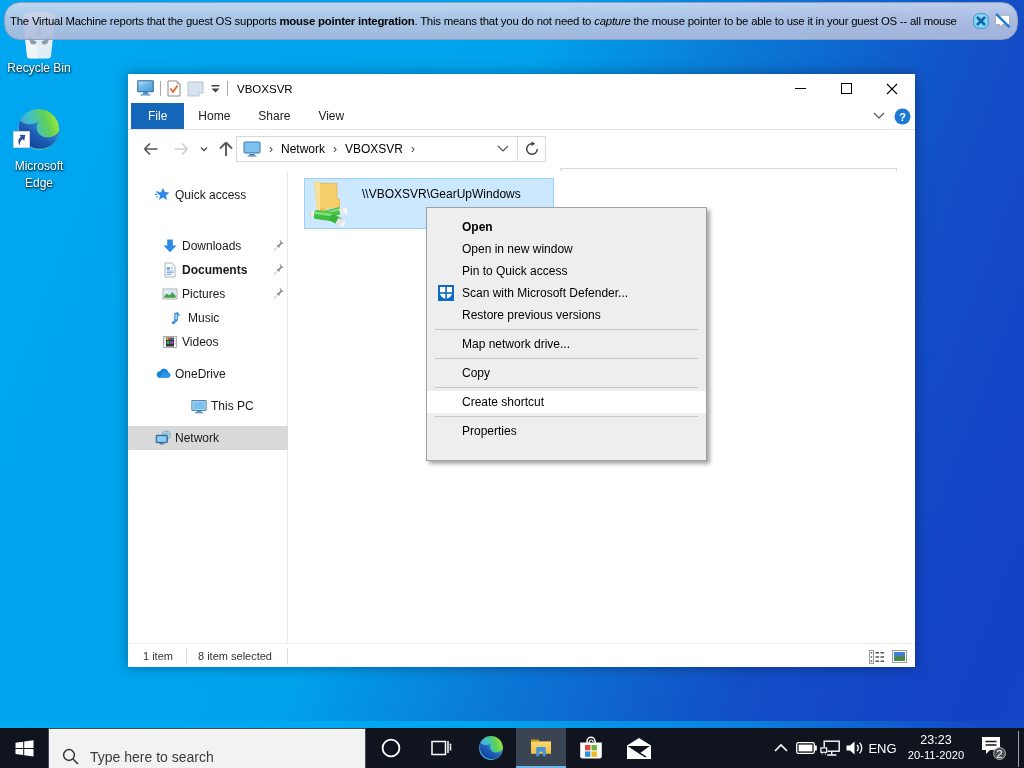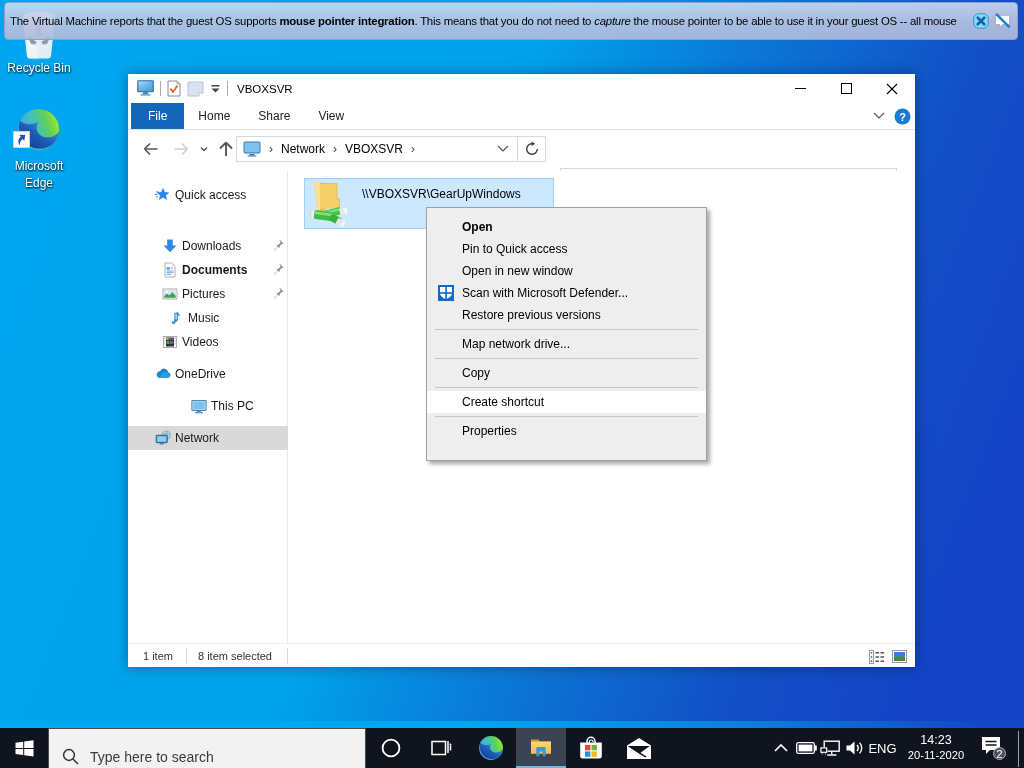--- a/index.html
+++ b/index.html
@@ -2,21 +2,21 @@
 <html><head><meta charset="utf-8">
 <style>
 * { margin:0; padding:0; box-sizing:border-box; }
 html,body { width:1024px; height:768px; overflow:hidden; font-family:"Liberation Sans", sans-serif; }
 #desktop { position:absolute; width:1024px; height:768px;
   background: linear-gradient(111deg, #00a7f0 0%, #00a2ec 42%, #0b78d6 58%, #124fc6 76%, #1443c6 90%, #1542c8 100%);
 }
 
 #notif { position:absolute; left:4px; top:2px; width:1014px; height:38px;
   background: linear-gradient(180deg, rgba(211,221,241,0.88) 0%, rgba(183,196,226,0.9) 55%, rgba(173,187,220,0.92) 100%);
-  border:1px solid #8fa0c0; border-radius:4px;
+  border:1px solid #8fa0c0; border-radius:16px;
   display:flex; align-items:center; font-size:12px; color:#000; }
 #notif .txt { padding-left:5px; white-space:nowrap; font-size:11.4px; letter-spacing:-0.22px; }
 #notif .icons { margin-left:auto; padding-right:6px; display:flex; align-items:center; gap:5px; }
 
 .dicon { position:absolute; text-align:center; color:#fff; font-size:12px;
   text-shadow: 0px 1px 2px rgba(0,0,0,.75), 1px 1px 2px rgba(0,0,0,.5); }
 
 #win { position:absolute; left:128px; top:74px; width:787px; height:593px;
   background:#fff; box-shadow:0 0 12px rgba(0,0,0,.35); font-size:12px; color:#1a1a1a; }
 #titlebar { position:absolute; left:0; top:0; width:100%; height:29px; background:#fff;
@@ -339,22 +339,22 @@
     <svg style="position:absolute;left:764px;top:6px" width="15" height="13" viewBox="0 0 15 13">
         <rect x="0.5" y="0.5" width="14" height="12" fill="#fff" stroke="#9a9a9a"></rect>
         <rect x="2" y="2" width="11" height="9" fill="#3e7de0"></rect>
         <path d="M2 8 l3 -2.5 2.6 2 2.8 -2.8 2.6 2.3 v4 h-11 z" fill="#4a8a3c"></path>
       </svg>
   </div>
 </div>
 
 <div id="cmenu">
   <div class="mi b">Open</div>
+  <div class="mi">Open in new window</div>
   <div class="mi">Pin to Quick access</div>
-  <div class="mi">Open in new window</div>
   <div class="mi"><span class="mic"><svg width="16" height="16" viewBox="0 0 16 16">
           <rect x="0" y="0" width="16" height="16" fill="#0c6ac4"></rect>
           <path d="M2 2 h12 v6 q0 4 -6 6 q-6 -2 -6 -6 z" fill="#fff"></path>
           <rect x="7.3" y="1" width="1.6" height="14" fill="#0c6ac4"></rect>
           <rect x="1" y="7.2" width="14" height="1.6" fill="#0c6ac4"></rect>
         </svg></span>Scan with Microsoft Defender...</div>
   <div class="mi">Restore previous versions</div>
   <div class="msep"></div>
   <div class="mi">Map network drive...</div>
   <div class="msep"></div>
@@ -466,21 +466,21 @@
       </svg>
     </div>
   <div class="tr" style="left:843px;width:24px">
       <svg width="19" height="16" viewBox="0 0 19 16">
         <path d="M0.5 5.5 h3.5 l4.5 -4 v13 l-4.5 -4 h-3.5 z" fill="#fff"></path>
         <path d="M11 5 a4.2 4.2 0 0 1 0 6 M13.6 2.6 a8 8 0 0 1 0 10.8" stroke="#fff" fill="none" stroke-width="1.4"></path>
       </svg>
     </div>
   <div class="tr" style="left:864px;width:37px;font-size:13px">ENG</div>
   <div class="tr" style="left:903px;width:66px">
-      <div id="clock"><span style="font-size:12.5px">14:23</span><br><span style="font-size:11.2px">20-11-2020</span></div>
+      <div id="clock"><span style="font-size:12.5px">23:23</span><br><span style="font-size:11.2px">20-11-2020</span></div>
     </div>
   <div style="position:absolute;left:1018px;top:3px;width:1px;height:36px;background:#9aa0aa"></div>
   <div class="tr" style="left:975px;width:34px">
       <svg width="30" height="26" viewBox="0 0 30 26">
         <path d="M5 2 h18 v13 h-10 l-4 4 v-4 h-4 z" fill="#fff"></path>
         <path d="M8.5 6.5 h11 M8.5 10 h11" stroke="#10141f" stroke-width="1.6"></path>
         <circle cx="22.5" cy="18.5" r="6" fill="#4f5358" stroke="#c8c8c8" stroke-width="0.8"></circle>
         <text x="22.5" y="22.7" text-anchor="middle" font-size="11.5" fill="#fff" font-family="Liberation Sans">2</text>
       </svg>
     </div>

